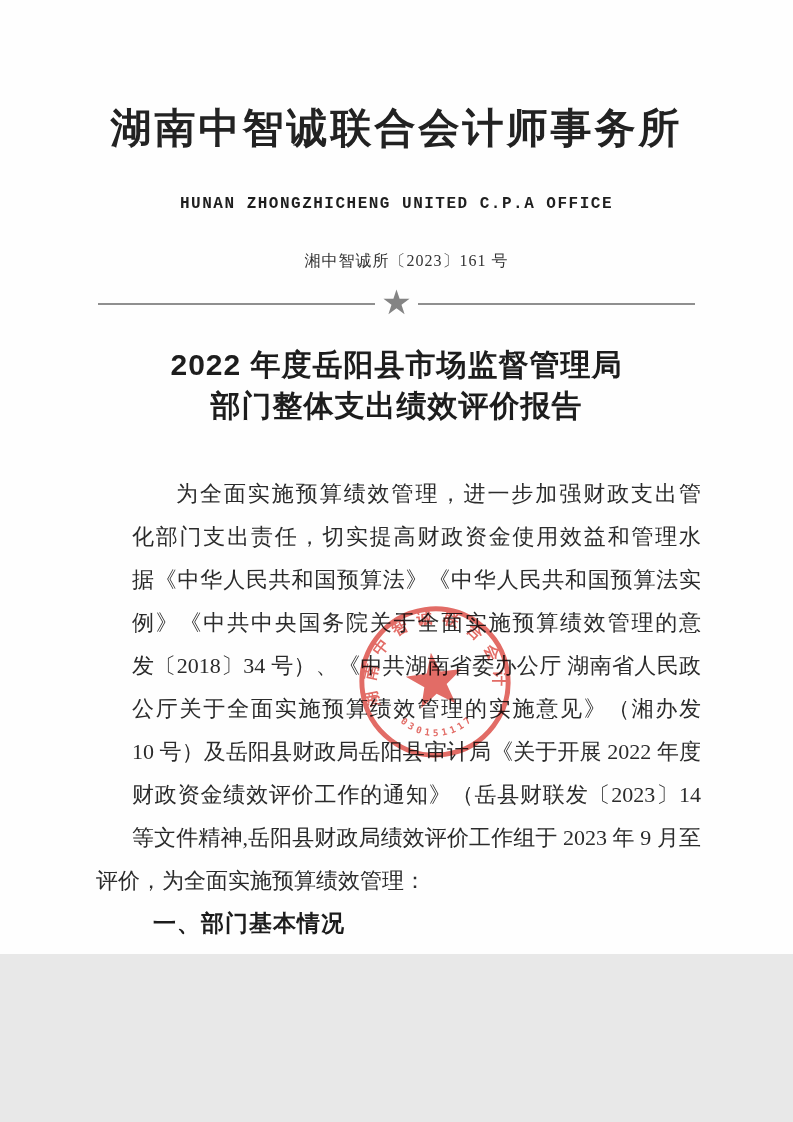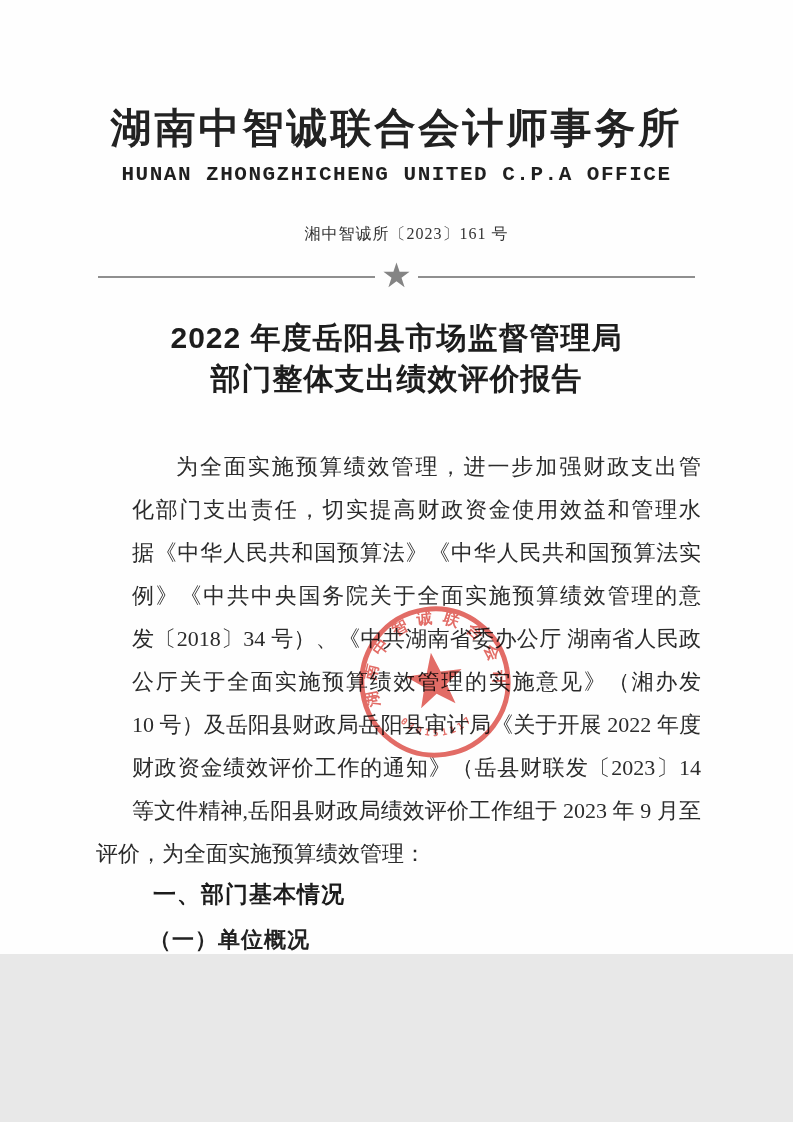--- a/index.html
+++ b/index.html
@@ -13,23 +13,23 @@
     color:#2e2e2e;
   }
   
   .letterhead{padding-top:106px;text-align:center;}
   .firm-cn{
     font-family:"Liberation Sans","DejaVu Sans",sans-serif;
     font-weight:700;font-size:41px;letter-spacing:3px;
     color:#222;line-height:1.1;
   }
   .firm-en{
-    margin-top:12px;
+    margin-top:44px;
     font-family:"Liberation Mono","DejaVu Sans Mono",monospace;
-    font-weight:700;font-size:21px;letter-spacing:1.5px;color:#1f1f1f;text-align:center;
+    font-weight:700;font-size:16px;letter-spacing:1.5px;color:#1f1f1f;text-align:center;
   }
   .doc-no{margin-top:38px;font-size:16px;letter-spacing:1px;color:#333;margin-left:20px;}
   .divider{
     margin-top:14px;
     display:flex;align-items:center;
     padding:0 98px;height:36px;
   }
   .divider .rule{flex:1;height:2px;background:#8f8f8f;}
   .divider .star{
     font-size:34px;line-height:34px;color:#848484;
@@ -42,21 +42,21 @@
     font-family:"Liberation Sans","DejaVu Sans",sans-serif;
     font-weight:700;font-size:30px;line-height:41px;
     letter-spacing:1px;color:#1d1d1d;
   }
   
   .content{margin:46px 92px 0 96px;font-size:22px;color:#2b2b2b;}
   .bodyline{line-height:43px;height:43px;white-space:nowrap;}
   .just{text-align:justify;text-align-last:justify;white-space:normal;overflow:hidden;margin-left:36px;}
   .indent{text-indent:44px;}
   .h2{
-    font-family:Liberation Mono, monospace;
+    font-family:Liberation Sans, sans-serif;
     font-weight:700;font-size:23px;line-height:43px;height:43px;
     padding-left:57px;color:#1c1c1c;letter-spacing:1px;
   }
   .h3{
     font-weight:700;font-size:22px;line-height:43px;height:43px;
     padding-left:53px;color:#222;letter-spacing:1px;
   }
   
   .seal{
     position:absolute;left:356px;top:603px;width:158px;height:158px;

